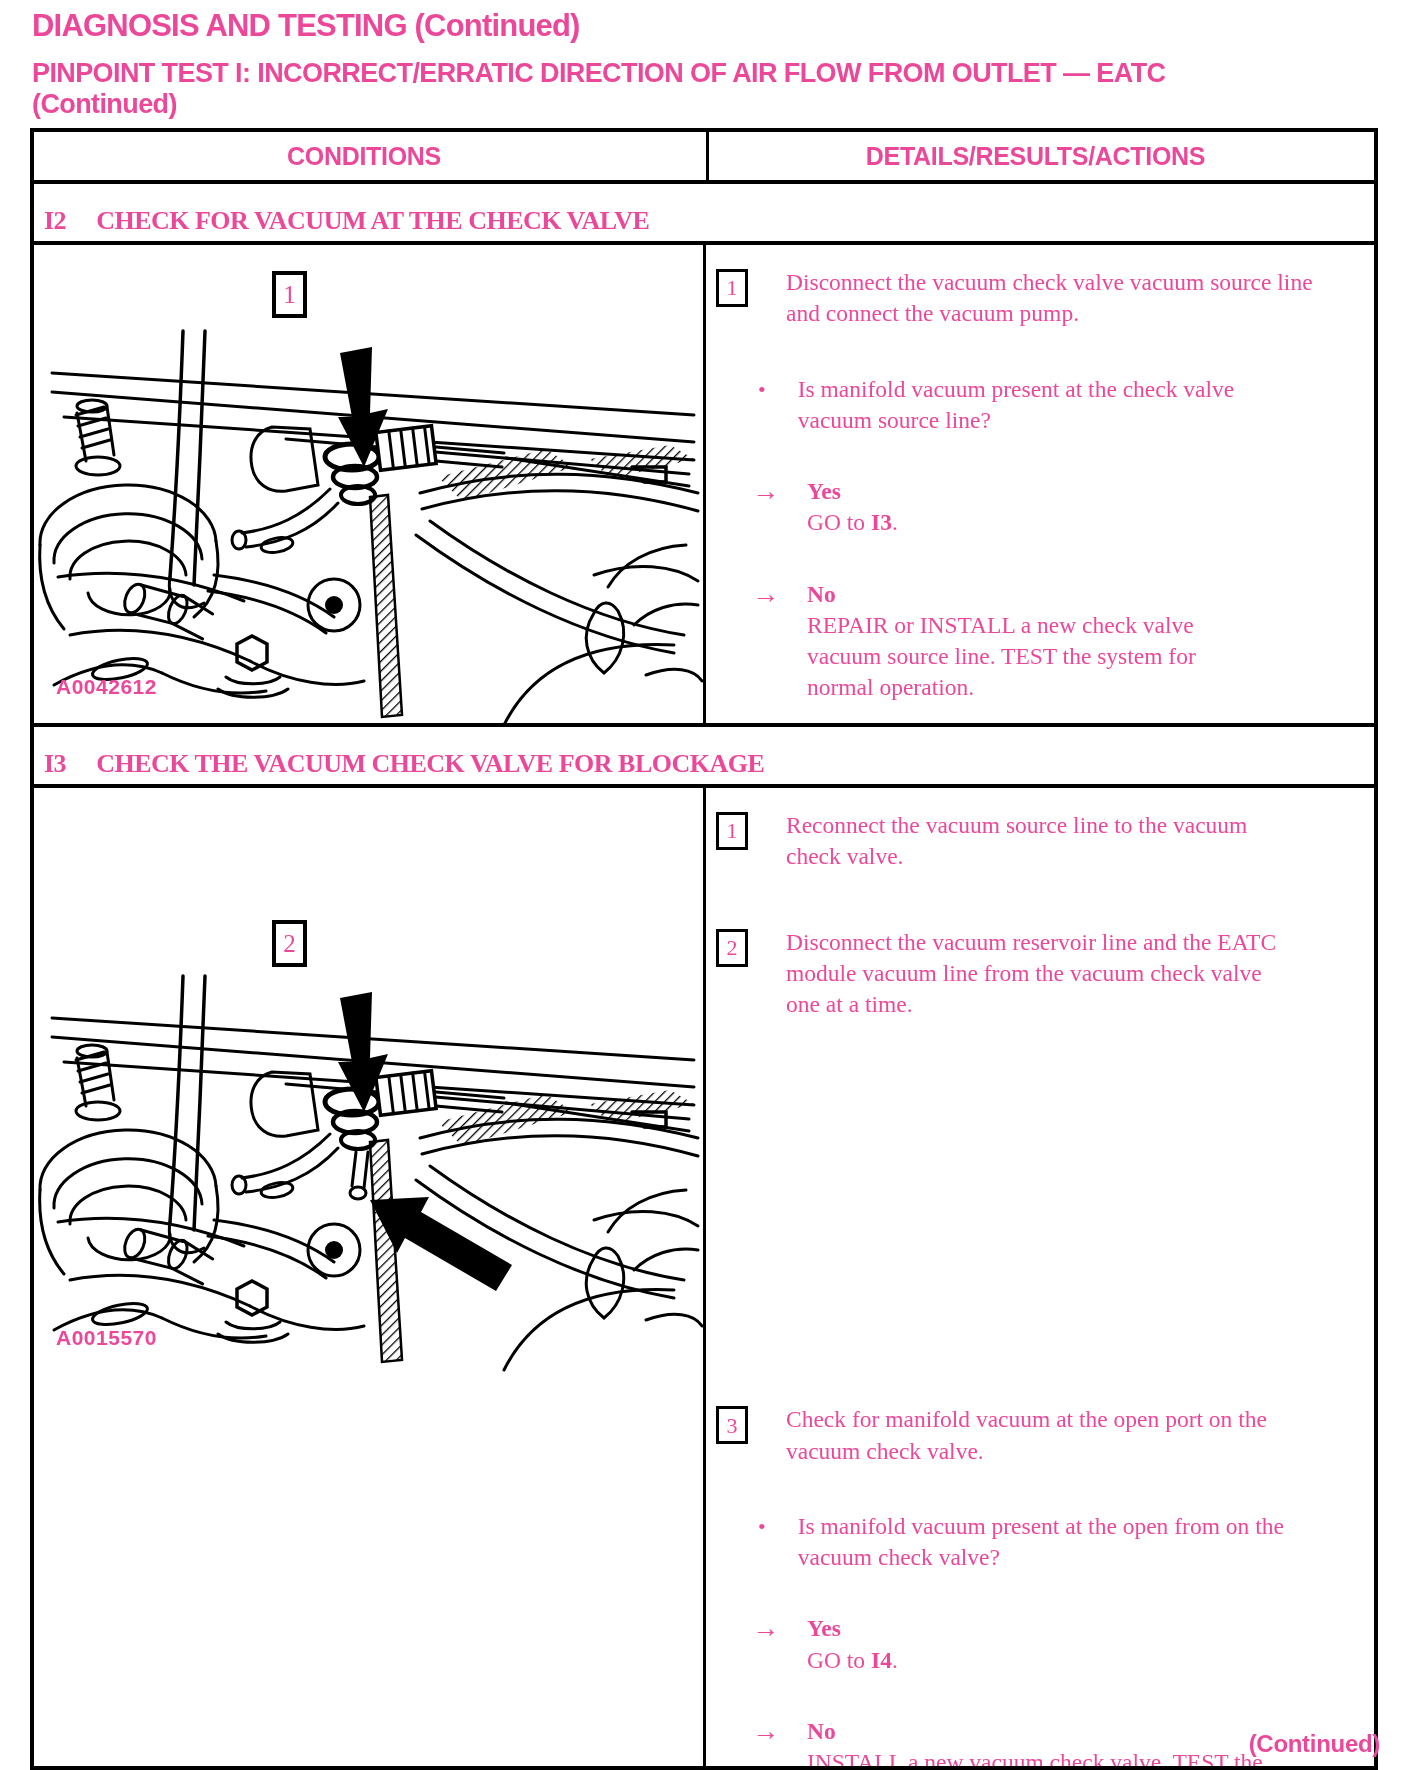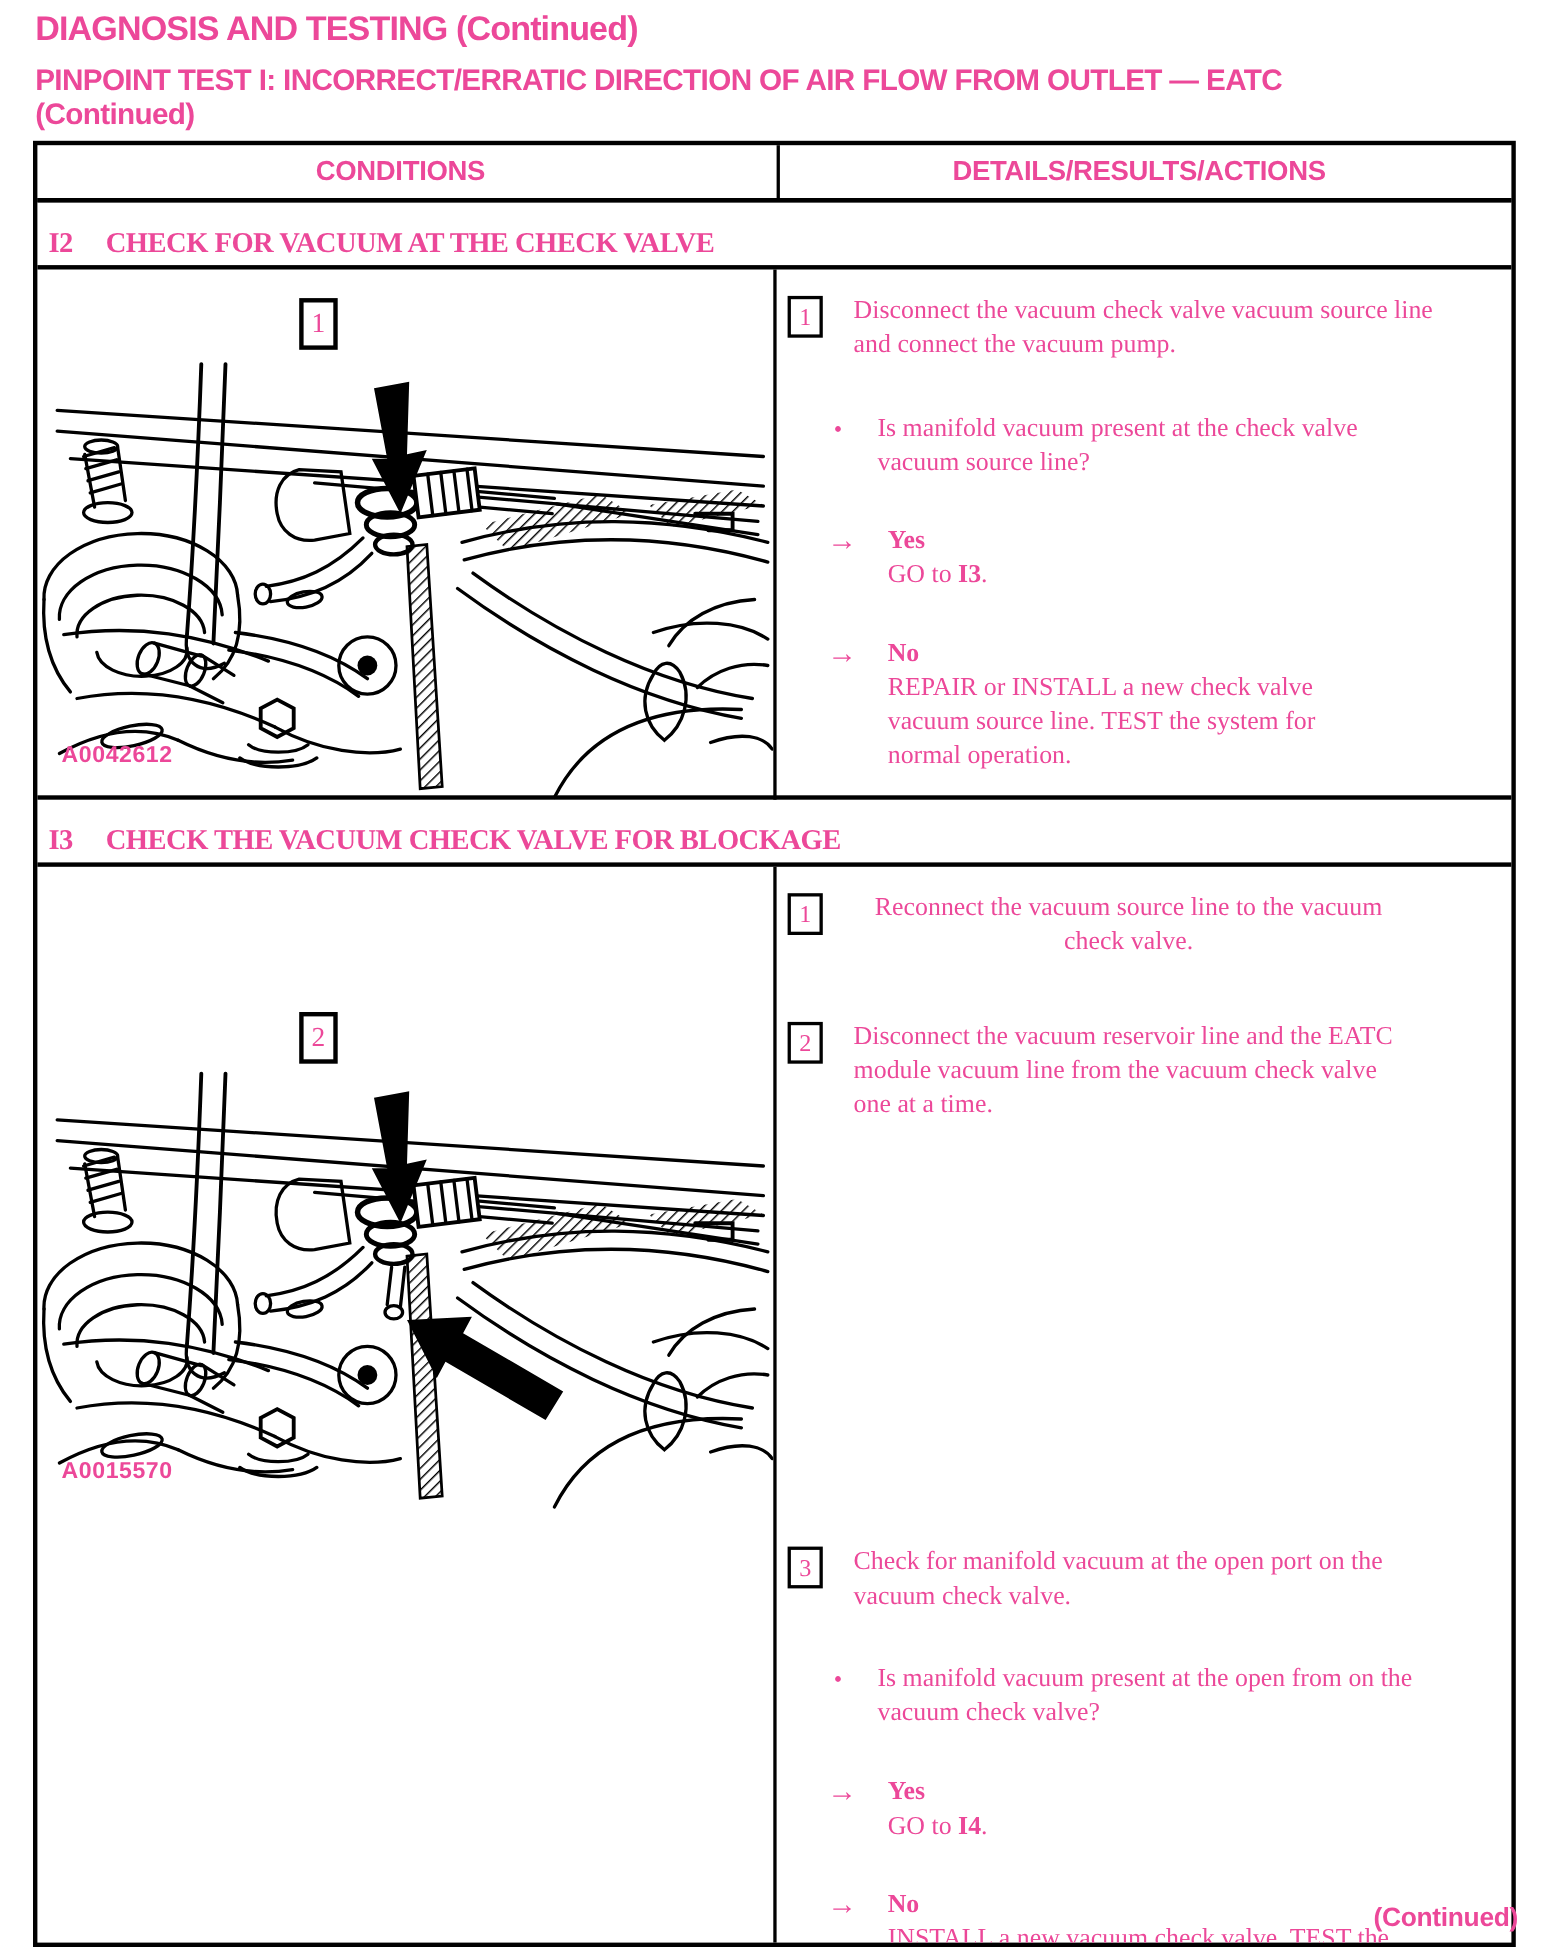--- a/index.html
+++ b/index.html
@@ -43,22 +43,22 @@
   .row-i3 { height:978px; }
   .cell-left { position:relative; border-right:3px solid #000; overflow:hidden; }
   .cell-right { position:relative; padding:22px 10px 0 4px; font-size:23.5px; line-height:1.33; overflow:hidden; }
   
   .step { display:flex; align-items:flex-start; margin-bottom:0; }
   .step-num {
     flex:none; width:26px; height:32px; border:3px solid #000;
     display:flex; align-items:center; justify-content:center;
     font-size:22px; margin:2px 0 0 6px;
   }
-  .step-text { margin-left:28px; }
-  .w530 { max-width:530px; } .w500 { max-width:500px;text-align:center; }
+  .step-text { margin-left:38px; }
+  .w530 { max-width:530px; } .w500 { max-width:500px; }
   .w495 { max-width:495px; } .w540 { max-width:545px; }
   .bullet-item { display:flex; align-items:flex-start; margin:44px 0 0 48px; }
   .bullet-glyph { flex:none; font-size:22px; line-height:31px; }
   .question { margin-left:32px; max-width:505px; }
   .decision { display:flex; align-items:flex-start; margin:40px 0 0 42px; }
   .dec-arrow { flex:none; font-size:27px; line-height:30px; }
   .dec-body { margin-left:28px; }
   .dec-label { font-weight:700; }
   .dec-action { max-width:458px; }
   .dec-action .bold { font-weight:700; }

